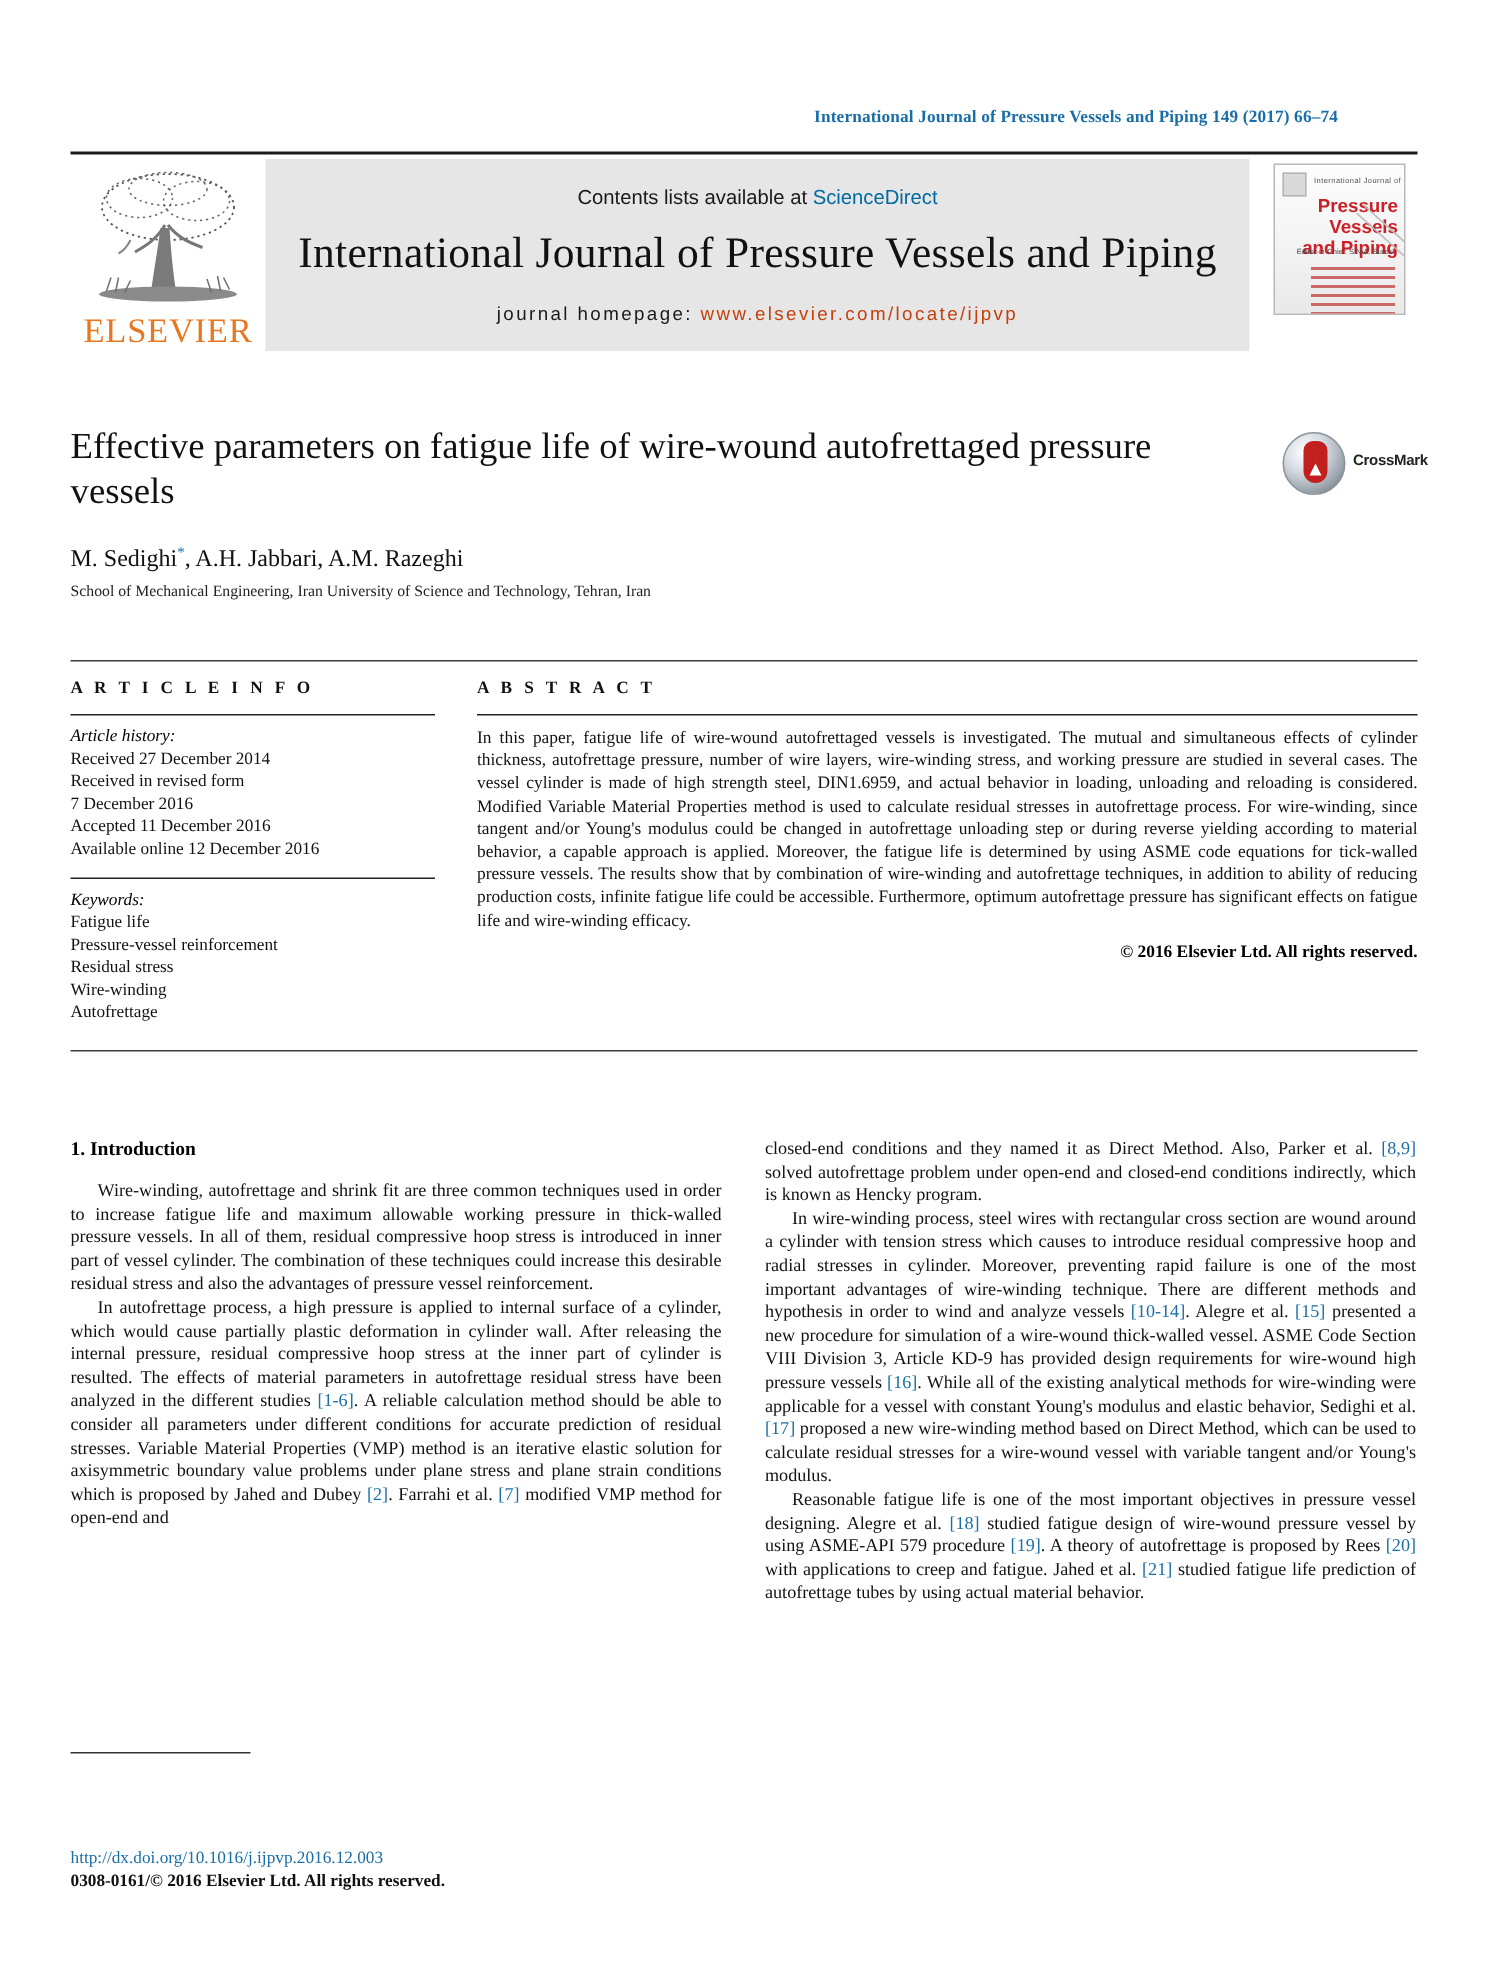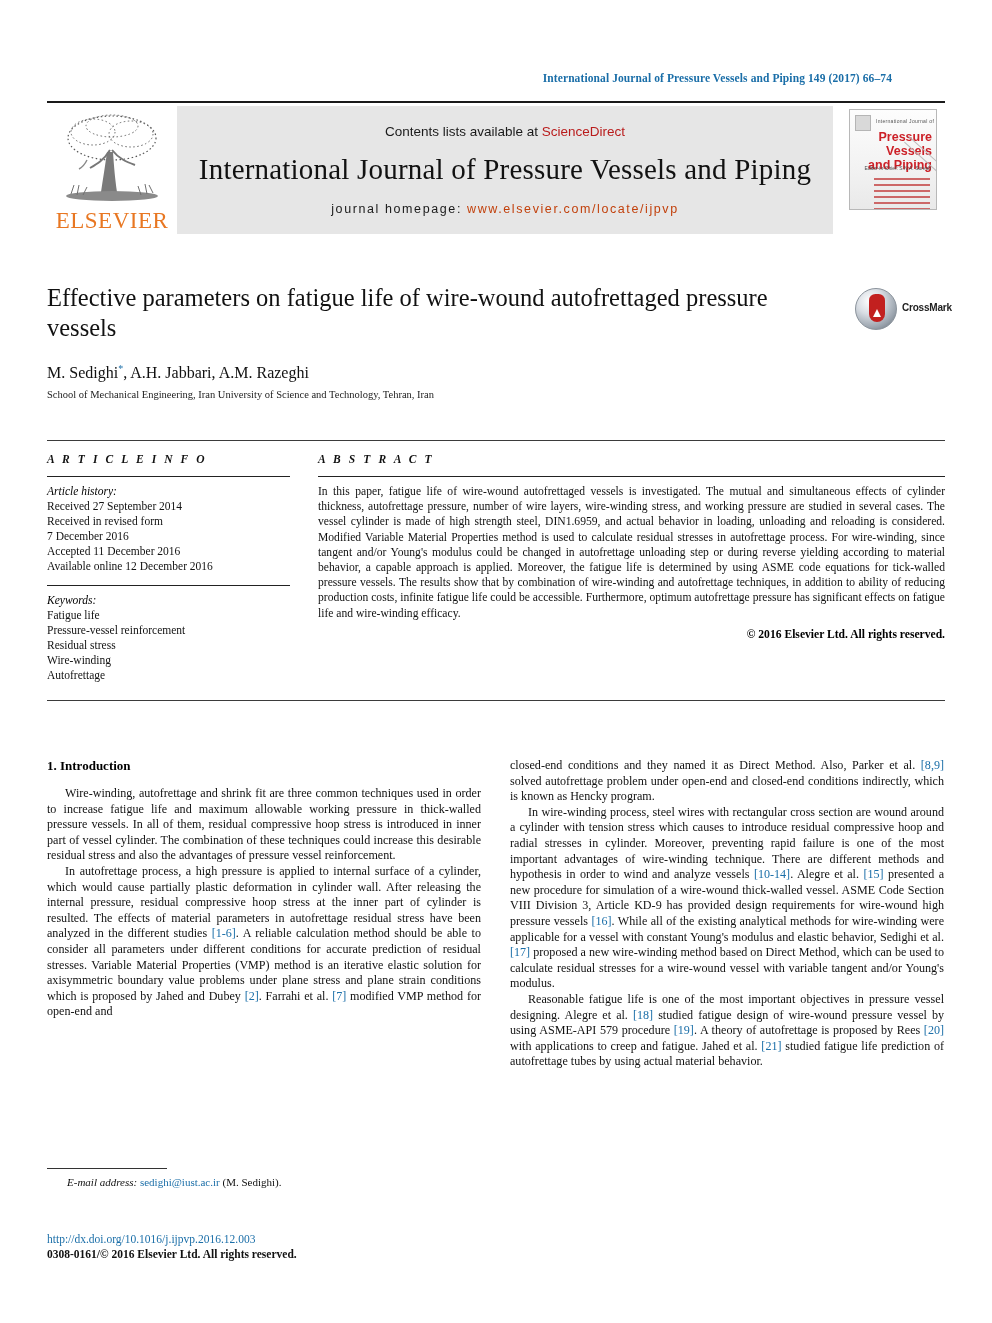--- a/index.html
+++ b/index.html
@@ -80,21 +80,21 @@
     flex-direction: column;
     align-items: center;
     justify-content: center;
   }
   .contents-line {
     font-family: "Liberation Sans", sans-serif;
     font-size: 13.5px;
     color: #1a1a1a;
     margin-top: 4px;
   }
-  .sd-link { color: #b91c1c; }
+  .sd-link { color: #0369a1; }
   .journal-title {
     font-family: "Liberation Serif", serif;
     font-size: 29px;
     color: #111111;
     margin: 14px 0 16px 0;
     letter-spacing: 0.2px;
     white-space: nowrap;
   }
   .homepage-line {
     font-family: "Liberation Sans", sans-serif;
@@ -249,21 +249,20 @@
   .col-info { flex: 0 0 243px; }
   .col-abstract { flex: 1 1 auto; }
 
   .sec-head {
     font-family: "Liberation Serif", serif;
     font-weight: bold;
     font-size: 11.5px;
     letter-spacing: 2.6px;
     color: #111;
     margin-bottom: 11px;
-    font-style: italic;
   }
   .rule { border-top: 1.6px solid #222; margin-bottom: 7px; }
   .rule-thin { border-top: 1.2px solid #222; margin: 11px 0 7px 0; }
 
   .it-lbl {
     font-style: italic;
     font-size: 11.5px;
     line-height: 15px;
   }
   .info-line {
@@ -445,21 +444,21 @@
     <div class="cm-text">CrossMark</div>
   </div>
 
   <div class="info-area">
     <div class="info-cols">
 
       <div class="col-info">
         <div class="sec-head">A R T I C L E   I N F O</div>
         <div class="rule"></div>
         <div class="it-lbl">Article history:</div>
-        <div class="info-line">Received 27 September 2014</div>
+        <div class="info-line">Received 27 December 2014</div>
         <div class="info-line">Received in revised form</div>
         <div class="info-line">7 December 2016</div>
         <div class="info-line">Accepted 11 December 2016</div>
         <div class="info-line">Available online 12 December 2016</div>
         <div class="rule-thin"></div>
         <div class="it-lbl">Keywords:</div>
         <div class="info-line">Fatigue life</div>
         <div class="info-line">Pressure-vessel reinforcement</div>
         <div class="info-line">Residual stress</div>
         <div class="info-line">Wire-winding</div>
@@ -488,24 +487,20 @@
     <div class="bcol">
       <p class="para" style="text-indent:0"><span>closed-end conditions and they named it as Direct Method. Also, Parker et al. </span><span class="ref">[8,9]</span><span> solved autofrettage problem under open-end and closed-end conditions indirectly, which is known as Hencky program.</span></p>
       <p class="para"><span>In wire-winding process, steel wires with rectangular cross section are wound around a cylinder with tension stress which causes to introduce residual compressive hoop and radial stresses in cylinder. Moreover, preventing rapid failure is one of the most important advantages of wire-winding technique. There are different methods and hypothesis in order to wind and analyze vessels </span><span class="ref">[10-14]</span><span>. Alegre et al. </span><span class="ref">[15]</span><span> presented a new procedure for simulation of a wire-wound thick-walled vessel. ASME Code Section VIII Division 3, Article KD-9 has provided design requirements for wire-wound high pressure vessels </span><span class="ref">[16]</span><span>. While all of the existing analytical methods for wire-winding were applicable for a vessel with constant Young's modulus and elastic behavior, Sedighi et al. </span><span class="ref">[17]</span><span> proposed a new wire-winding method based on Direct Method, which can be used to calculate residual stresses for a wire-wound vessel with variable tangent and/or Young's modulus.</span></p>
       <p class="para"><span>Reasonable fatigue life is one of the most important objectives in pressure vessel designing. Alegre et al. </span><span class="ref">[18]</span><span> studied fatigue design of wire-wound pressure vessel by using ASME-API 579 procedure </span><span class="ref">[19]</span><span>. A theory of autofrettage is proposed by Rees </span><span class="ref">[20]</span><span> with applications to creep and fatigue. Jahed et al. </span><span class="ref">[21]</span><span> studied fatigue life prediction of autofrettage tubes by using actual material behavior.</span></p>
     </div>
 
   </div>
 
   <div class="footnote">
     <div class="fn-rule"></div>
-    <div class="fn-line" style="padding-left:20px">
-      <i>E-mail address:</i>
-      <span class="mail-link">sedighi@iust.ac.ir</span><span> (M. Sedighi).</span>
-    </div>
   </div>
 
   <div class="doi-block">
     <div class="doi-link">http://dx.doi.org/10.1016/j.ijpvp.2016.12.003</div>
     <div class="issn-line">0308-0161/© 2016 Elsevier Ltd. All rights reserved.</div>
   </div>
 
 </div>
 
 </body></html>

